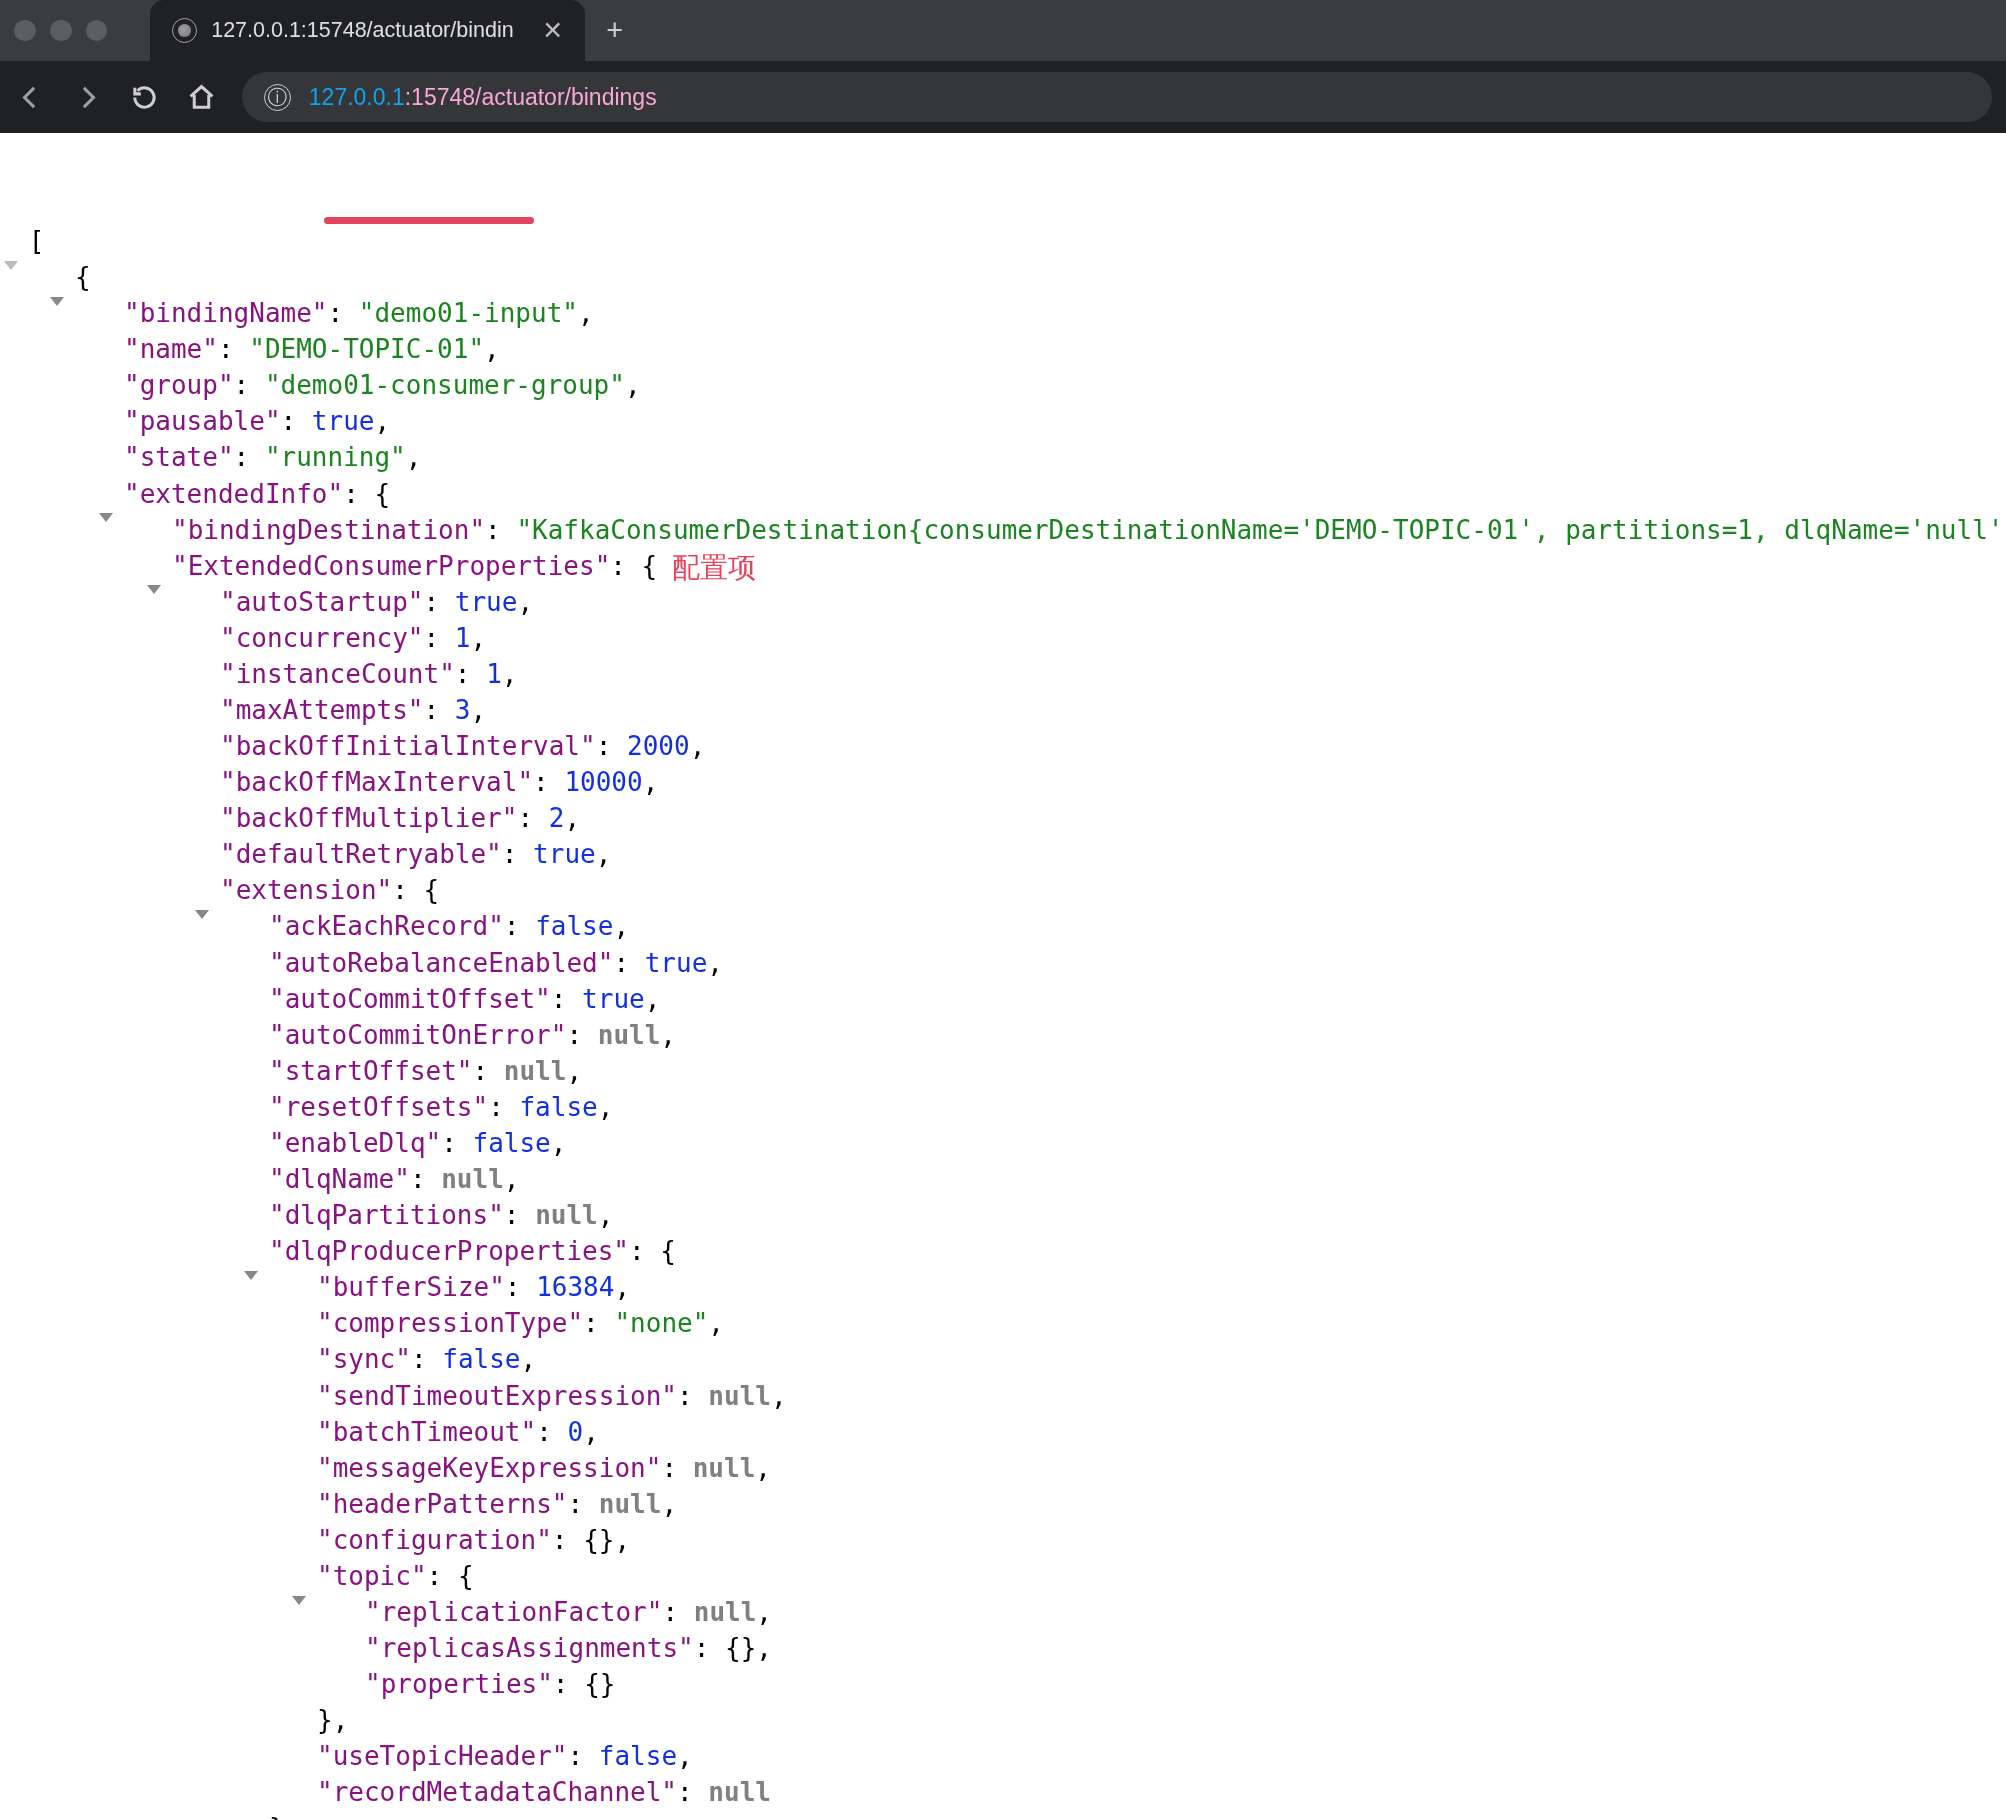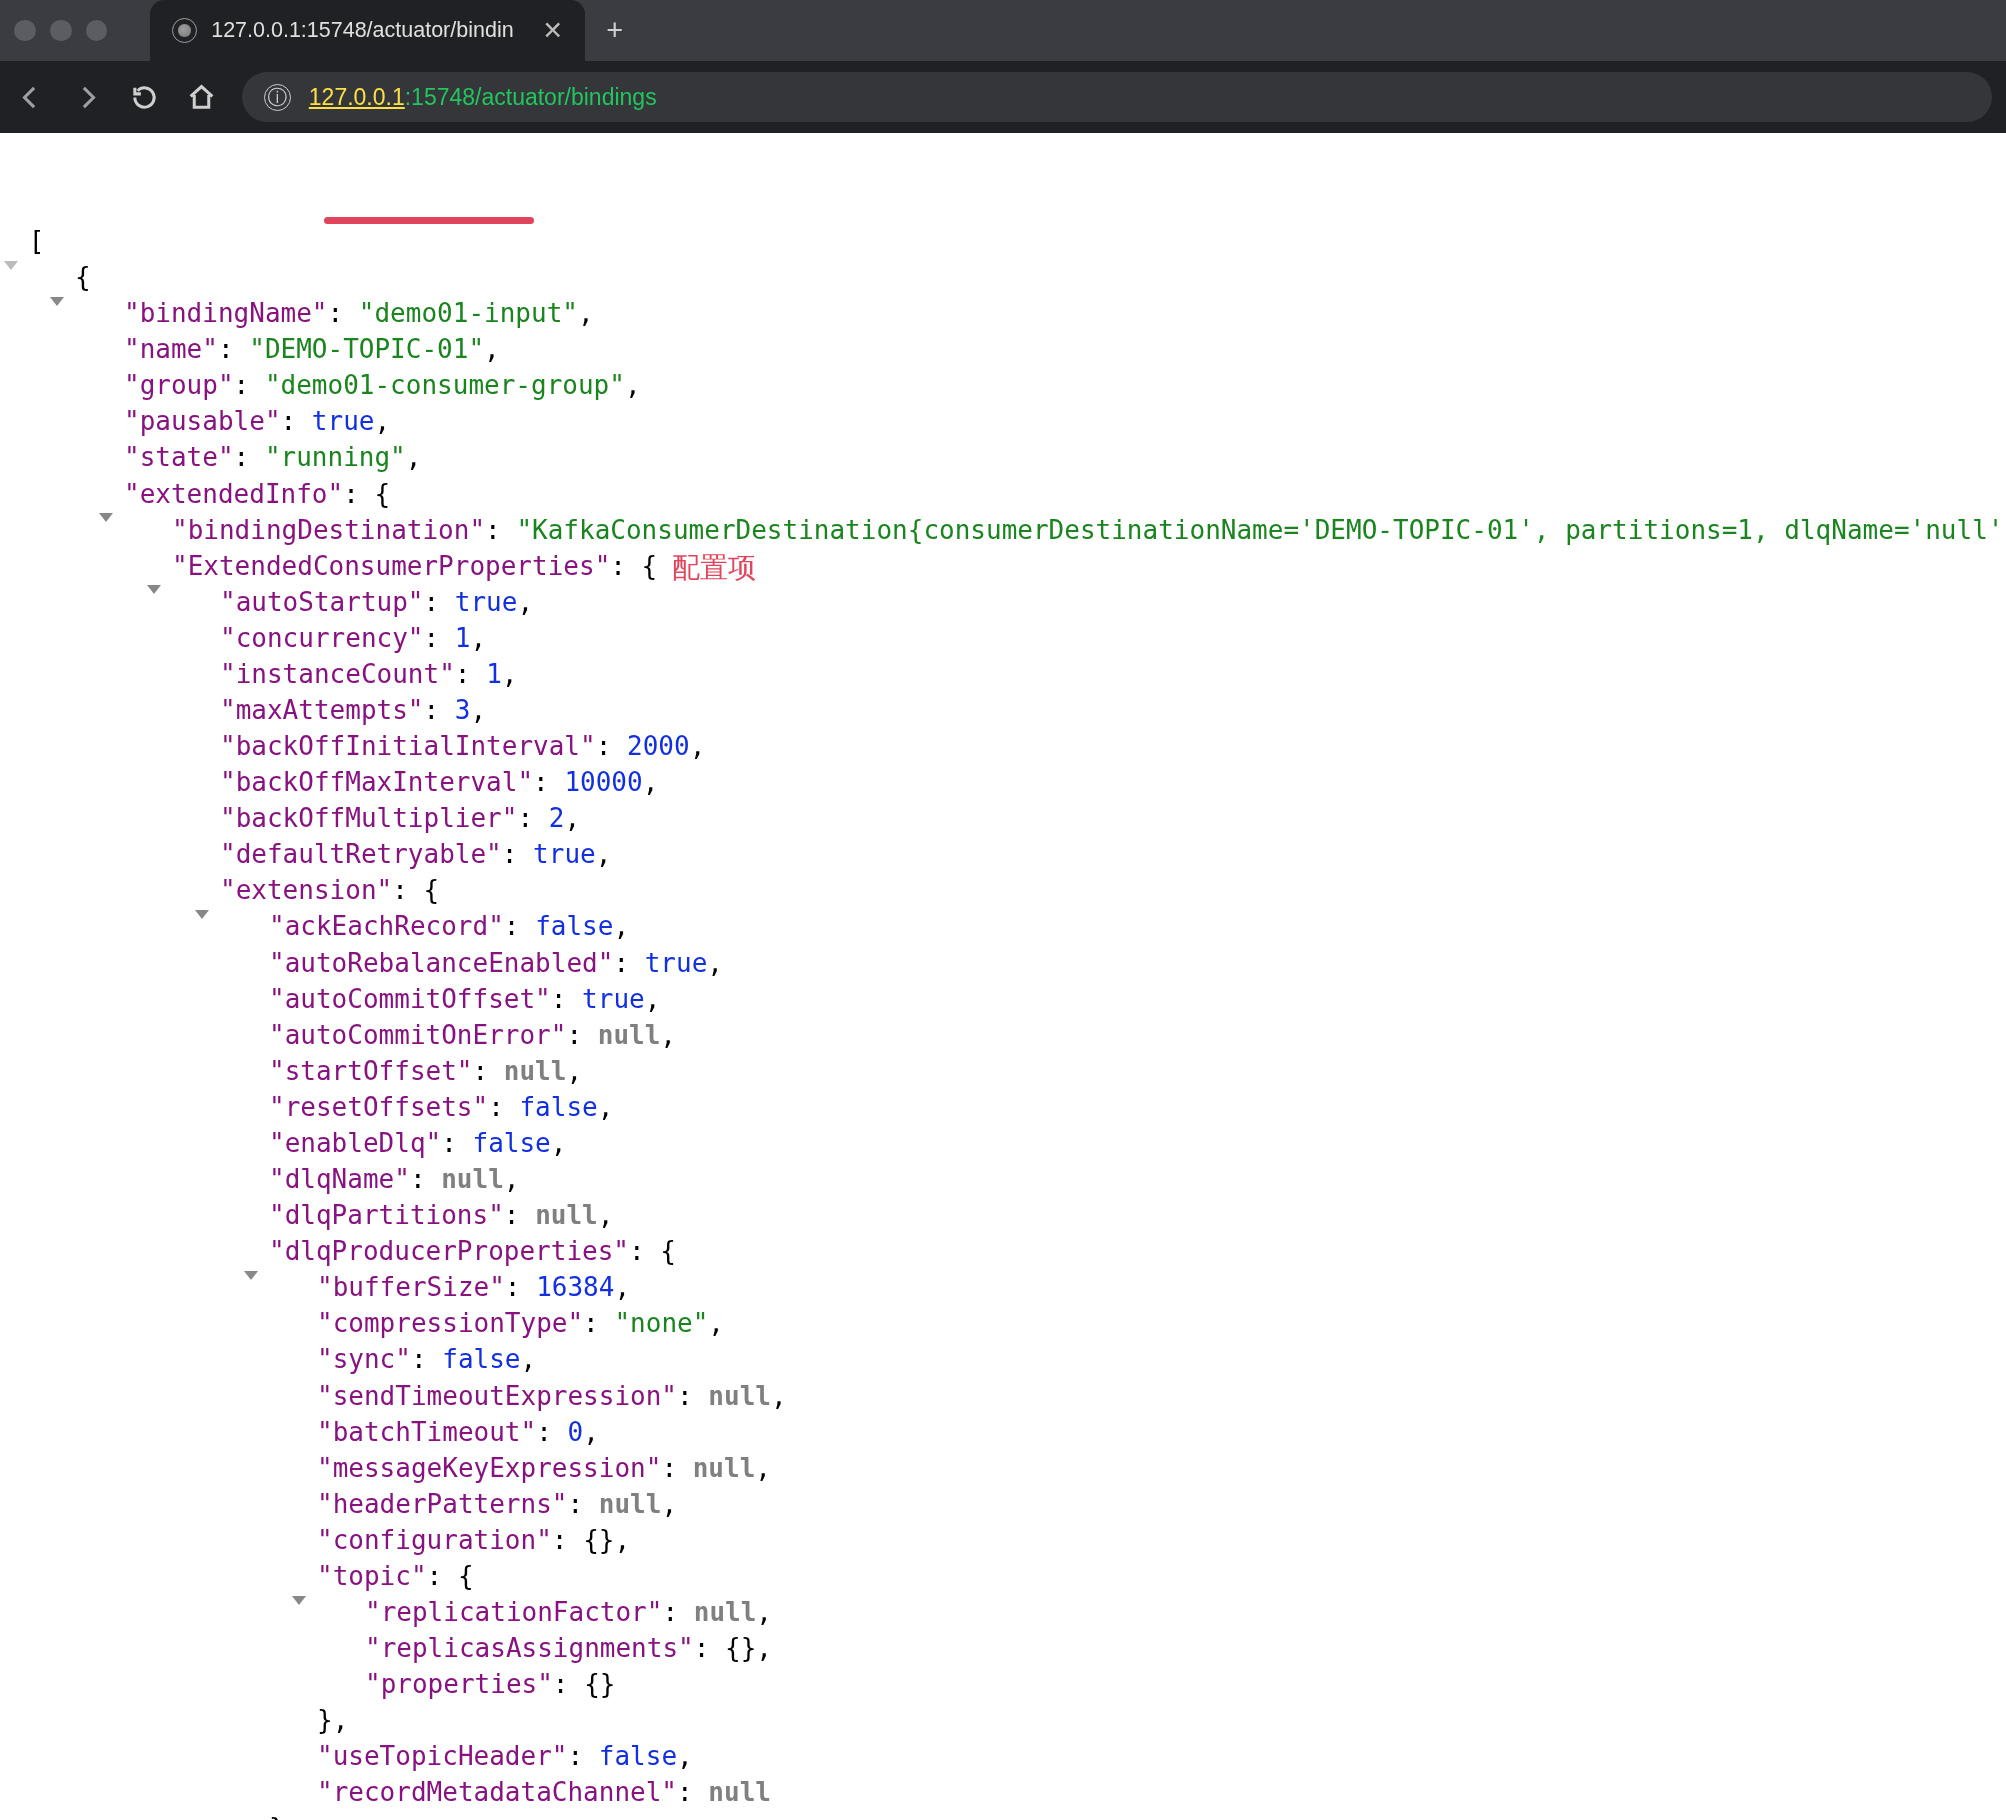--- a/index.html
+++ b/index.html
@@ -104,22 +104,22 @@
       color: #cfcfcf;
       font-size: 19.7px;
       border: 1.8px solid #cfcfcf;
       border-radius: 50%;
       width: 27px;height:27px;display:flex;align-items:center;justify-content:center;
     }
     .url-text {
       color: #fff;
       font-size: 23px;
     }
-    .url-host { color: #fde047; text-decoration: underline; }
-    .url-port-path { color: #22c55e; text-align: right; }
+    .url-host { color: #0ea5e9; }
+    .url-port-path { color: #f9a8d4; text-align: right; }
 
     .content {
       background: #fff;
       padding: 90px 7.2px 36px 18px;
       font-family: "Menlo", "Consolas", "Monaco", monospace;
       font-size: 26px;
       line-height: 1.388;
       position: relative;
     }
 

